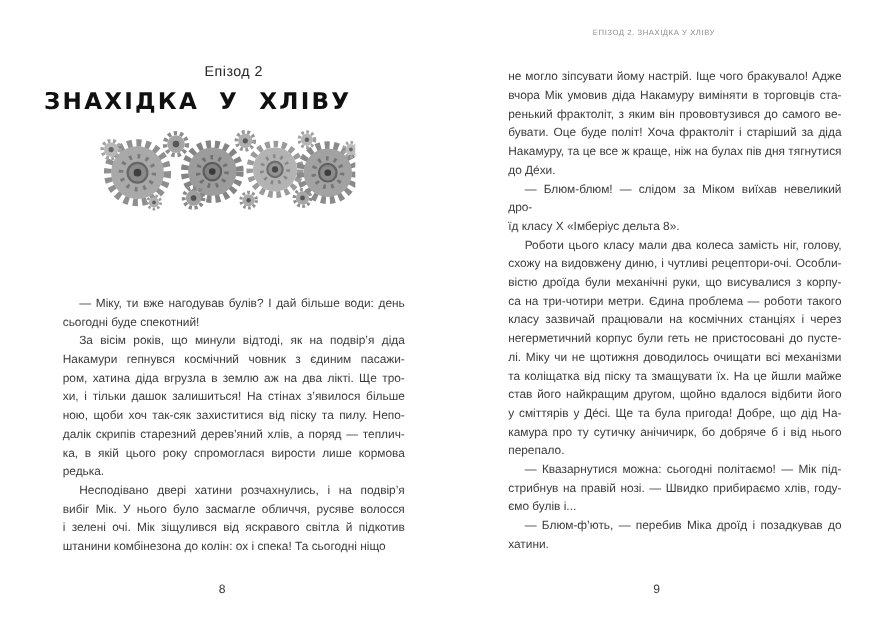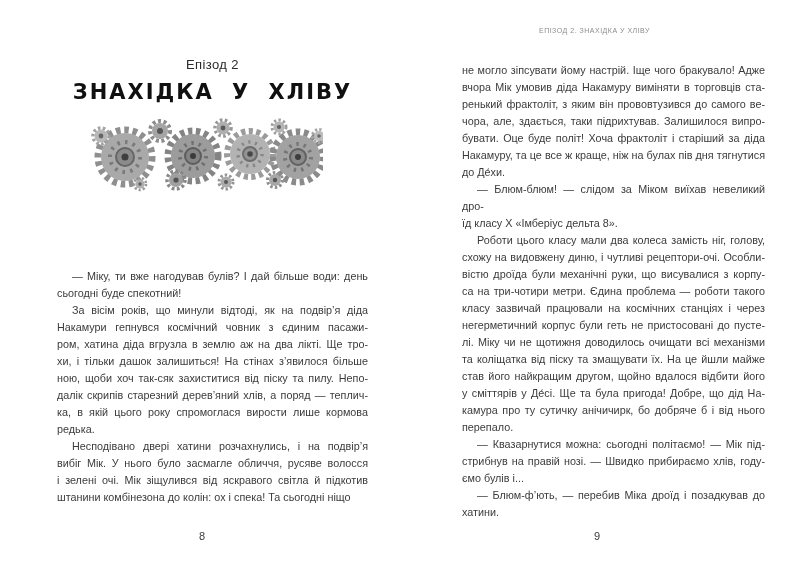--- a/index.html
+++ b/index.html
@@ -16,21 +16,20 @@
 
   .episode-label {
     left: 57px; top: 57px; width: 311px;
     text-align: center;
     font-size: 13px; color: #2a2a2a;
     letter-spacing: 0.4px;
   }
   .chapter-title {
     left: 40px; top: 80px; width: 345px;
     margin: 0;
-    text-align: center;
     font-family: "DejaVu Sans", "Liberation Sans", sans-serif;
     font-weight: 800;
     font-size: 21px;
     letter-spacing: 2px;
     word-spacing: 9px;
     color: #101010;
   }
   .gears-wrap { left: 83px; top: 116px; width: 240px; height: 76px; }
 
   .text-col { line-height: 17px; }
@@ -177,21 +176,20 @@
     <div class="abs page-number left">8</div>
   </div>
 
   <div>
     <div class="abs running-header">ЕПІЗОД 2. ЗНАХІДКА У ХЛІВУ</div>
 
     <div class="abs text-col text-col-right">
         <div class="line">не могло зіпсувати йому настрій. Іще чого бракувало! Адже</div>
         <div class="line">вчора Мік умовив діда Накамуру виміняти в торговців ста-</div>
         <div class="line">ренький фрактоліт, з яким він прововтузився до самого ве-</div>
-        <div class="line">чора, але, здається, таки підрихтував. Залишилося випро-</div>
         <div class="line">бувати. Оце буде політ! Хоча фрактоліт і старіший за діда</div>
         <div class="line">Накамуру, та це все ж краще, ніж на булах пів дня тягнутися</div>
         <div class="line last">до Де́хи.</div>
         <div class="line indent">— Блюм-блюм! — слідом за Міком виїхав невеликий дро-</div>
         <div class="line last">їд класу Х «Імберіус дельта 8».</div>
         <div class="line indent">Роботи цього класу мали два колеса замість ніг, голову,</div>
         <div class="line">схожу на видовжену диню, і чутливі рецептори-очі. Особли-</div>
         <div class="line">вістю дроїда були механічні руки, що висувалися з корпу-</div>
         <div class="line">са на три-чотири метри. Єдина проблема — роботи такого</div>
         <div class="line">класу зазвичай працювали на космічних станціях і через</div>

